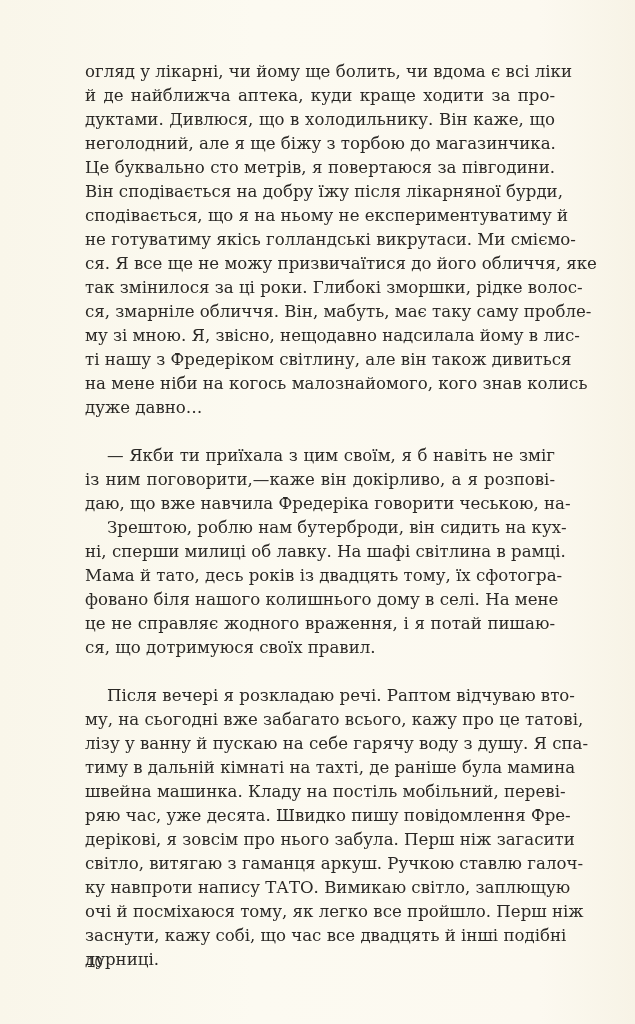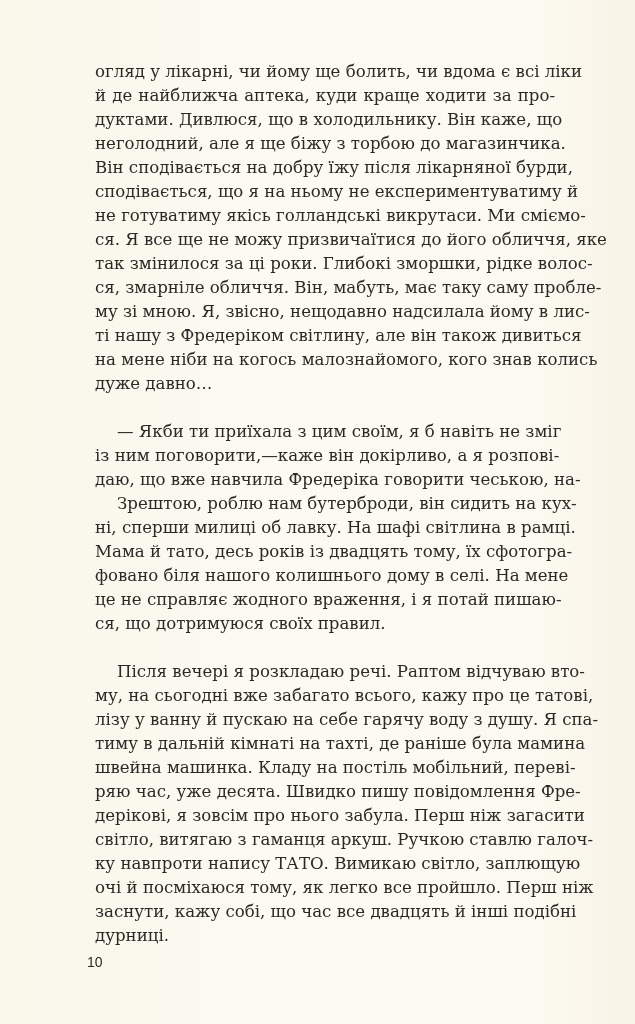--- a/index.html
+++ b/index.html
@@ -30,21 +30,20 @@
       color: #2b2926;
     }
     .line {
       display: block;
       height: 24px;
       line-height: 24px;
       white-space: nowrap;
       text-align: justify;
       text-align-last: justify;
       overflow: visible;
-      margin-left: 10px;
     }
     .line.last {
       text-align-last: left;
     }
     .line.indent {
       padding-left: 22px;
     }
     .gap {
       display: block;
       height: 24px;
@@ -62,20 +61,21 @@
 <body>
 
 <div class="page">
   <div class="text-block" id="text-block">
 
     <div>
       <span class="line">огляд у лікарні, чи йому ще болить, чи вдома є всі ліки</span>
       <span class="line">й де найближча аптека, куди краще ходити за про-</span>
       <span class="line">дуктами. Дивлюся, що в холодильнику. Він каже, що</span>
       <span class="line">неголодний, але я ще біжу з торбою до магазинчика.</span>
+      <span class="line">Це буквально сто метрів, я повертаюся за півгодини.</span>
       <span class="line">Він сподівається на добру їжу після лікарняної бурди,</span>
       <span class="line">сподівається, що я на ньому не експериментуватиму й</span>
       <span class="line">не готуватиму якісь голландські викрутаси. Ми сміємо-</span>
       <span class="line">ся. Я все ще не можу призвичаїтися до його обличчя, яке</span>
       <span class="line">так змінилося за ці роки. Глибокі зморшки, рідке волос-</span>
       <span class="line">ся, змарніле обличчя. Він, мабуть, має таку саму пробле-</span>
       <span class="line">му зі мною. Я, звісно, нещодавно надсилала йому в лис-</span>
       <span class="line">ті нашу з Фредеріком світлину, але він також дивиться</span>
       <span class="line">на мене ніби на когось малознайомого, кого знав колись</span>
       <span class="line last">дуже давно…</span>

